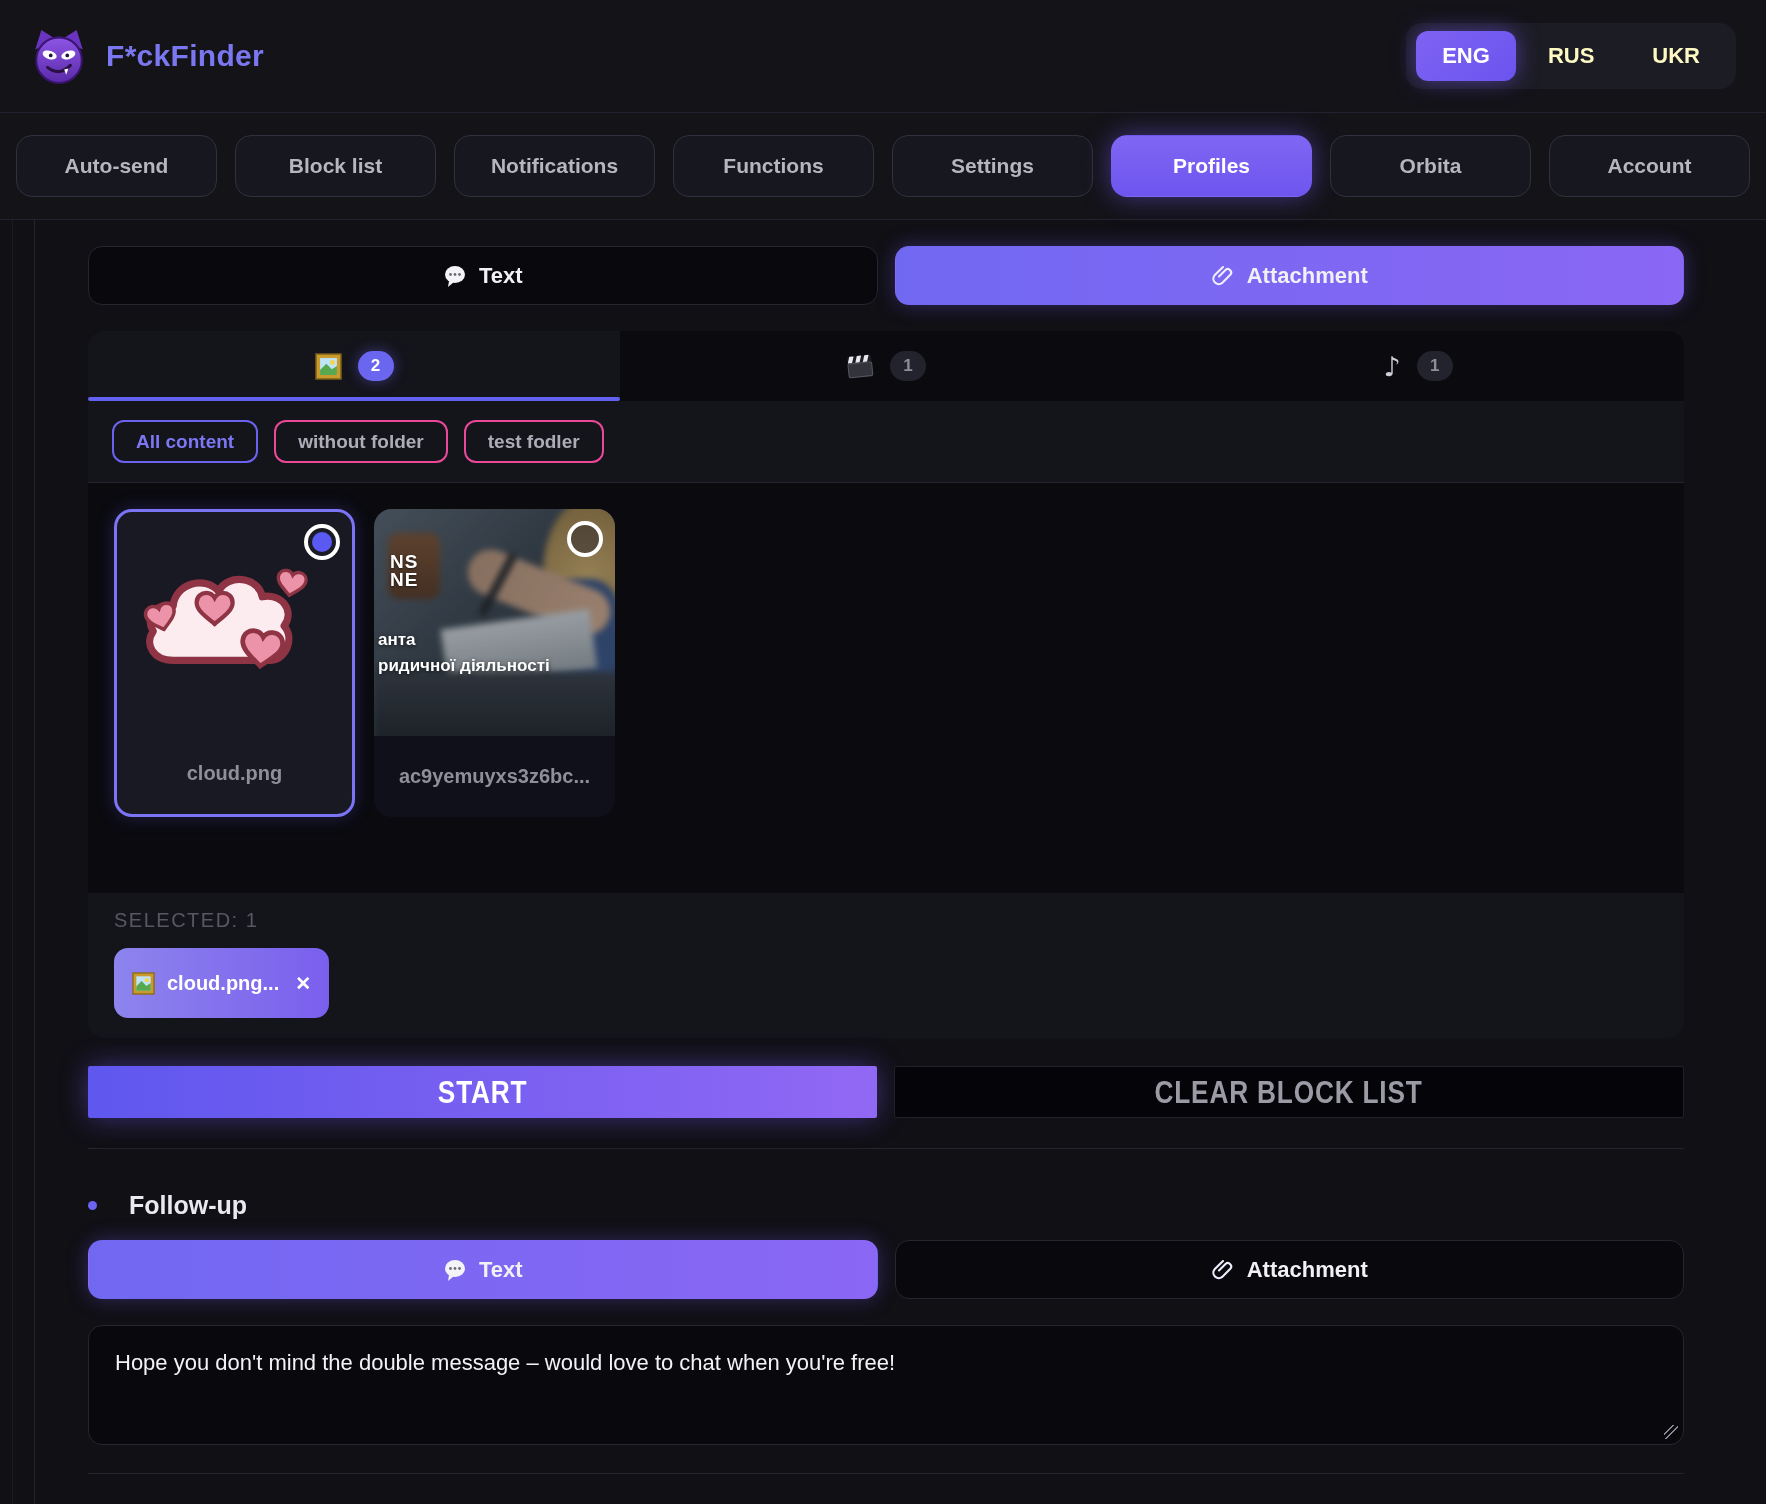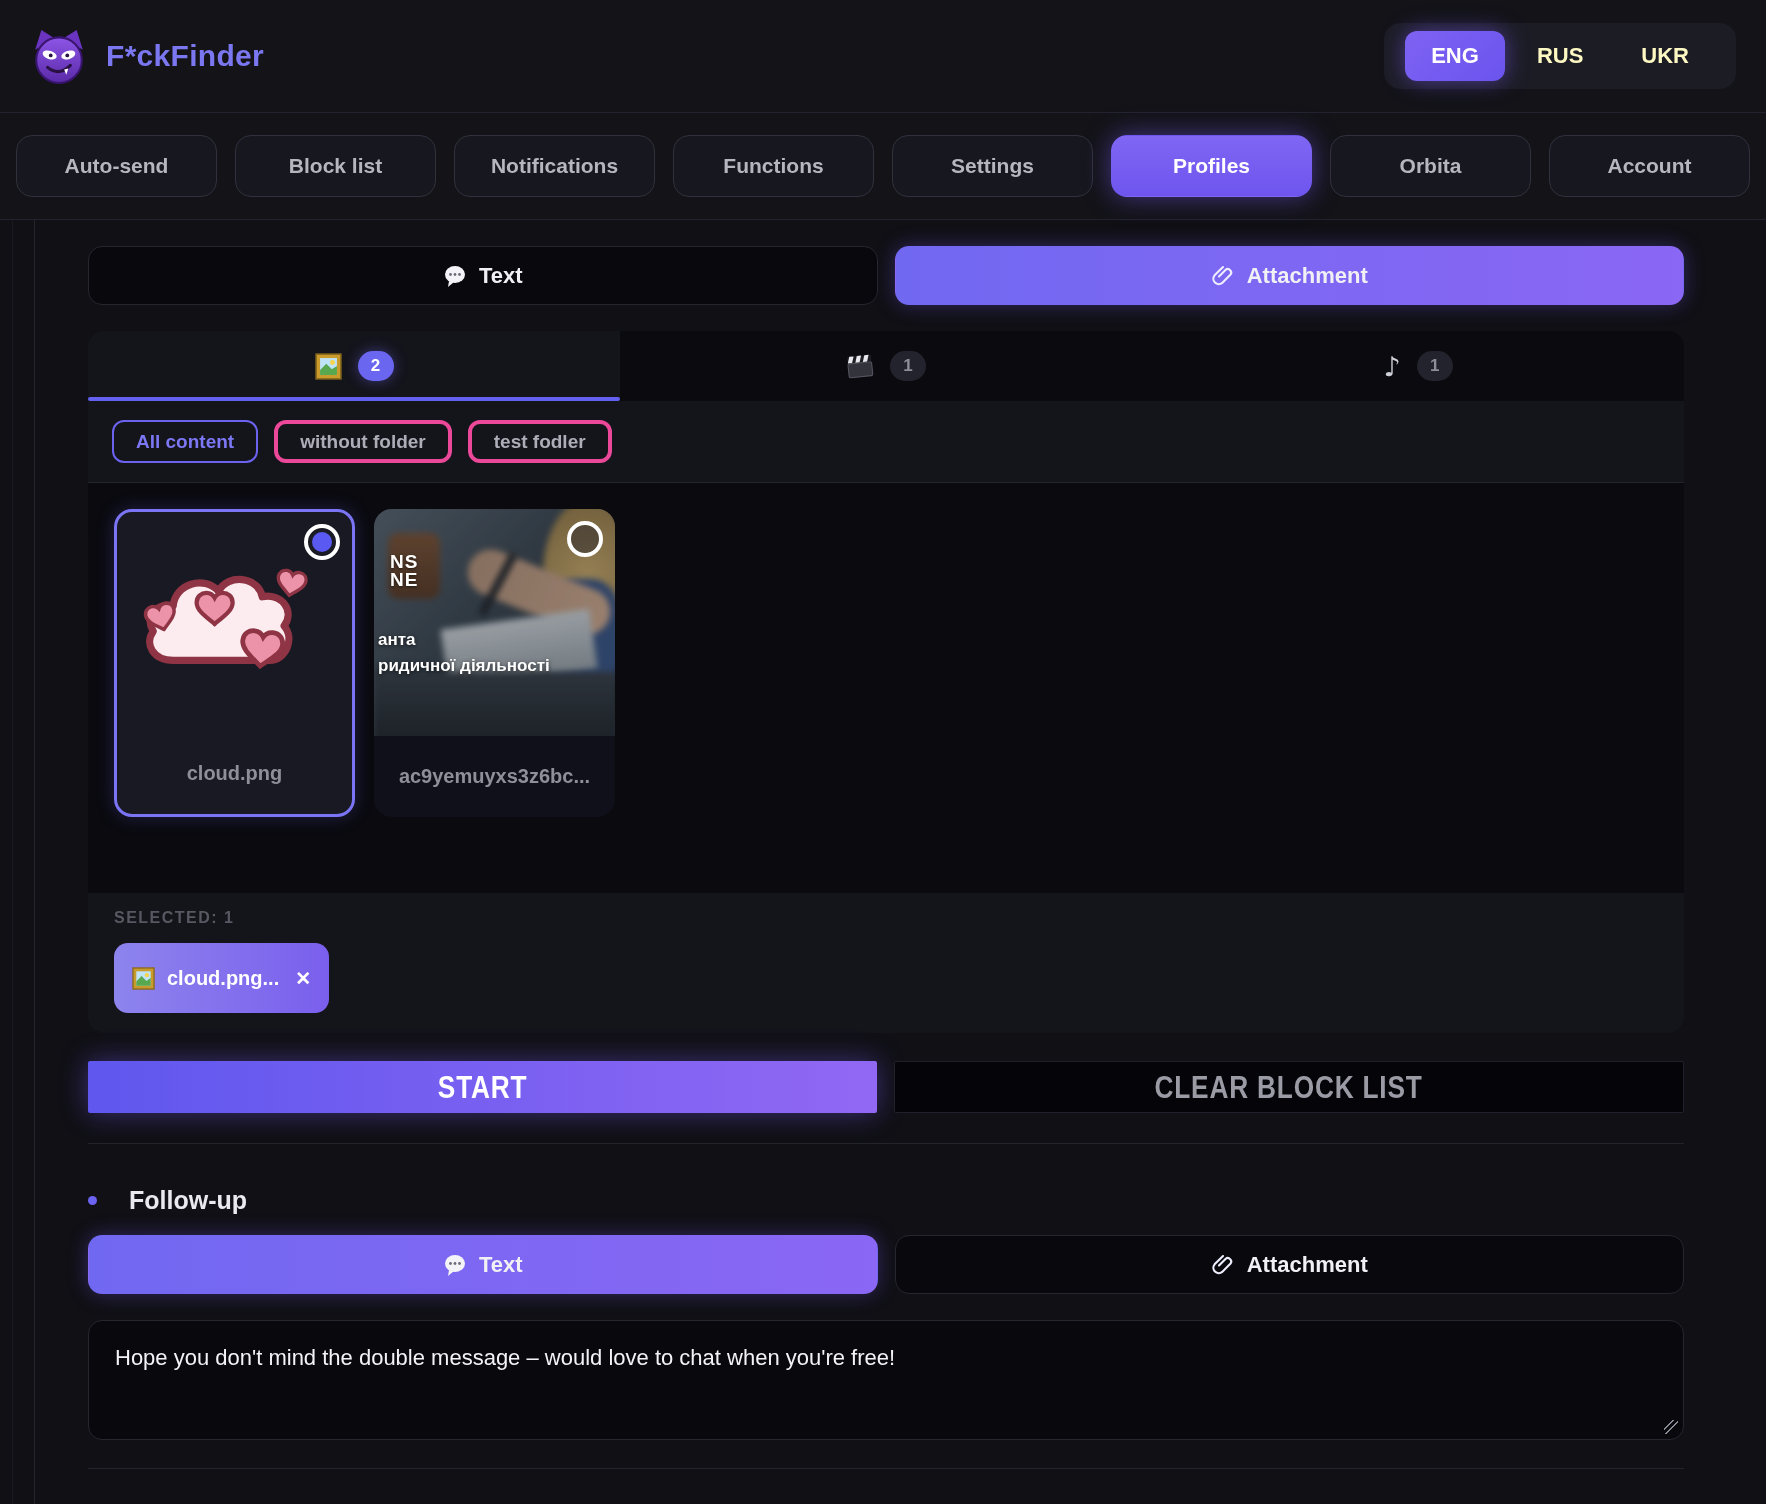--- a/index.html
+++ b/index.html
@@ -15,21 +15,21 @@
   .topbar {
     height:113px; display:flex; align-items:center;
     padding:0 30px; background:#131318; border-bottom:1px solid #232330;
   }
   .logo-wrap { width:58px; height:58px; display:flex; align-items:center; justify-content:center; }
   .app-title {
     margin-left:18px; font-size:30px; font-weight:bold; color:#7b77f0; letter-spacing:.3px;
   }
   .lang-switch {
     margin-left:auto; display:flex; align-items:center; gap:6px;
-    background:#1c1c25; border-radius:16px; padding:8px 21px;
+    background:#1c1c25; border-radius:16px; padding:8px 10px;
   }
   .lang-btn {
     border:none; cursor:pointer; background:transparent; color:#fef9c3;
     font-family:inherit; font-size:22px; font-weight:bold;
     padding:12px 26px; border-radius:12px;
   }
   .lang-btn.active {
     background:linear-gradient(135deg,#7e62f3,#6b54ee); color:#ffffff;
     box-shadow:0 0 22px rgba(118,88,240,.55);
   }
@@ -86,21 +86,21 @@
     display:flex; align-items:center; justify-content:center;
     background:#23232d; color:#8e8e99; font-size:17px; font-weight:bold;
   }
   .count-badge.purple { background:#6b66f0; color:#fff; box-shadow:0 0 14px rgba(107,102,240,.45); }
   .music-note { font-family:"DejaVu Sans", sans-serif; font-size:27px; color:#cfcfd8; }
 
   
   .folder-row { padding:19px 24px; border-bottom:1px solid #24242d; display:flex; gap:16px; background:#14141b; }
   .chip {
     height:43px; padding:0 22px; border-radius:12px; cursor:pointer;
-    background:transparent; border:4px solid #ec4899;
+    background:transparent; border:2px solid #ec4899;
     color:#adadb7; font-family:inherit; font-size:19px; font-weight:bold;
     display:flex; align-items:center;
   }
   .chip.active { border:2px solid #6b63f0; color:#7c77f4; }
 
   
   .cards-area { background:#0a0a0f; padding:26px 26px 76px 26px; display:flex; gap:19px; }
   .media-card {
     width:241px; height:308px; border-radius:18px; overflow:hidden;
     background:#10101a; position:relative; cursor:pointer;
@@ -132,21 +132,21 @@
   }
   .radio {
     position:absolute; top:12px; right:12px; width:36px; height:36px;
     border:4px solid #fff; border-radius:50%; background:rgba(30,30,42,.45);
     display:flex; align-items:center; justify-content:center; cursor:pointer;
   }
   .radio.checked::after { content:""; width:20px; height:20px; border-radius:50%; background:#5a5af2; }
 
   
   .selected-section { padding:16px 26px 20px 26px; background:#14141b; }
-  .selected-label { color:#585862; font-size:16px; font-weight:bold; letter-spacing:1.5px; }
+  .selected-label { color:#585862; font-size:20px; font-weight:normal; letter-spacing:1.5px; }
   .selected-chip {
     margin-top:16px; height:70px; padding:0 18px; border-radius:14px;
     display:inline-flex; align-items:center; gap:12px; cursor:pointer;
     background:linear-gradient(90deg,#8d84ed,#7a5fed);
     color:#fff; font-size:20px; font-weight:bold;
   }
   .chip-close { font-size:19px; font-weight:bold; margin-left:4px; cursor:pointer; }
 
   
   .actions-row { margin-top:28px; display:flex; gap:17px; }

